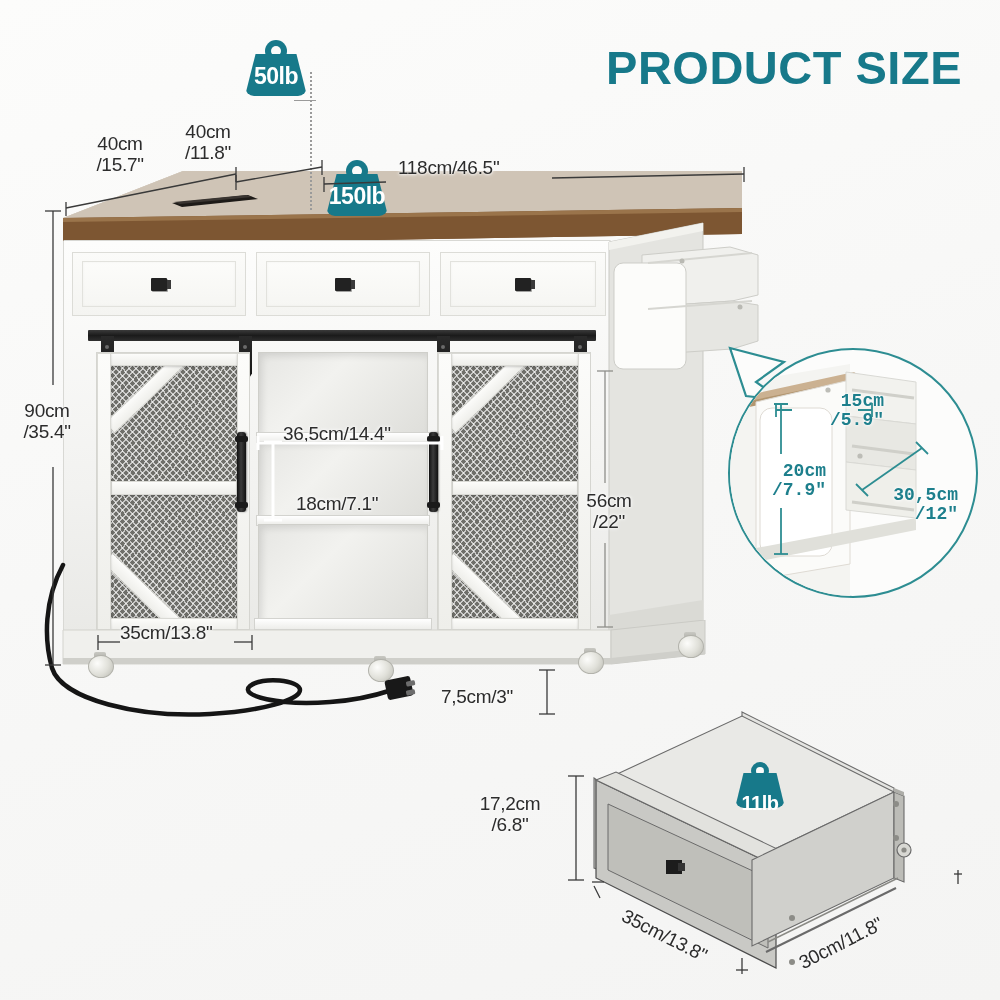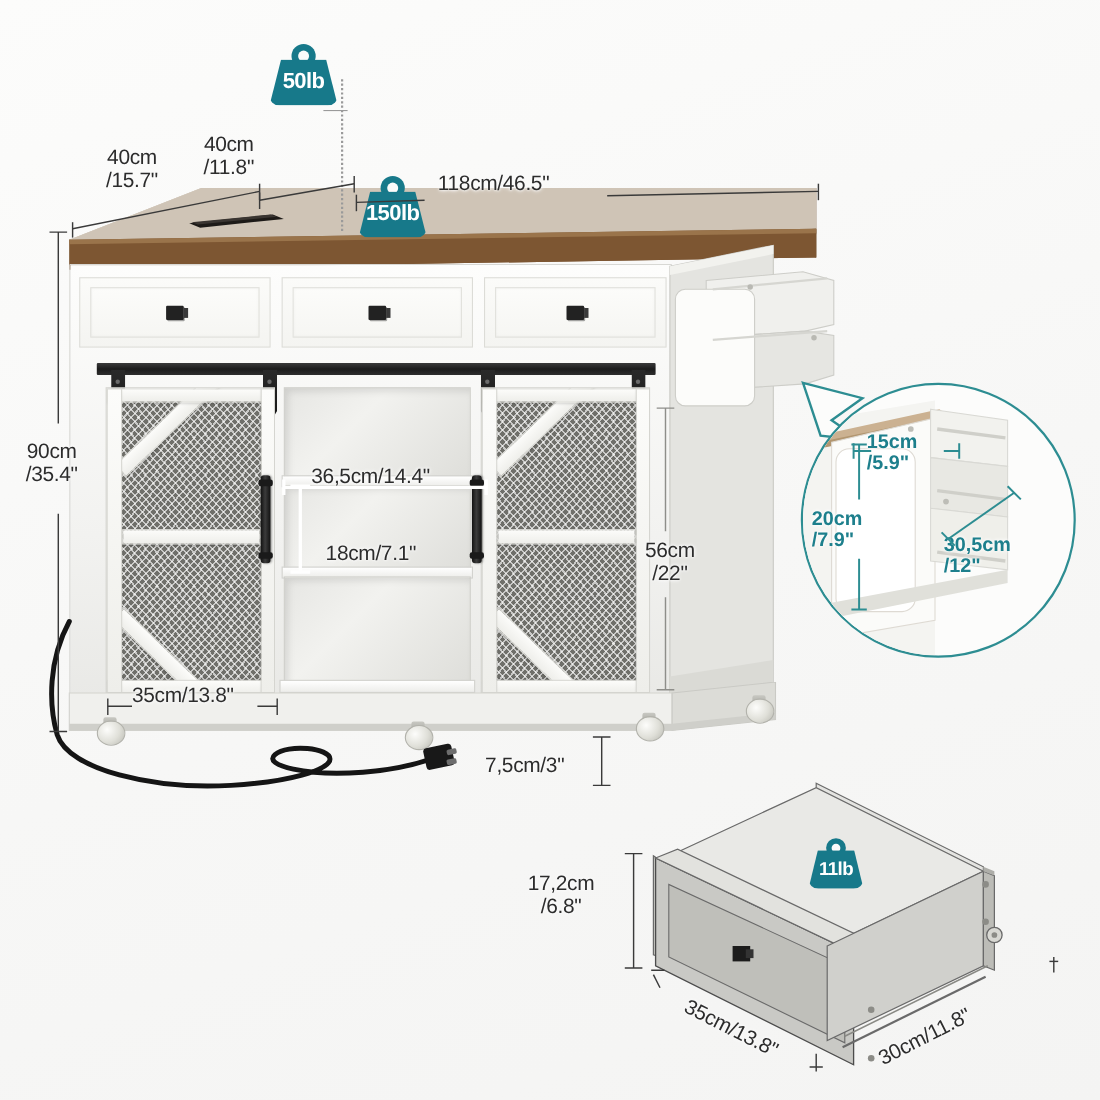--- a/index.html
+++ b/index.html
@@ -57,30 +57,30 @@
   }
   .weight .body {
     position:absolute; left:0; top:14px; width:62px; height:42px;
     background:#17798a;
     border-radius:7px 7px 9px 9px;
     clip-path: polygon(17% 0%, 83% 0%, 100% 100%, 0% 100%);
   }
   .weight .lbl {
     position:absolute; left:0; top:23px; width:62px;
     text-align:center;
-    color:#ffffff; font-weight:bold; font-size:20px;
+    color:#ffffff; font-weight:bold; font-size:23px;
     font-family:"Liberation Sans", sans-serif;
     letter-spacing:-0.5px;
     z-index:4;
   }
   .weight.small { width:50px; height:46px; }
   .weight.small .knob{width:18px;height:18px;}
   .weight.small .knob::after{width:8px;height:8px;}
   .weight.small .body{top:11px;width:50px;height:35px;}
-  .weight.small .lbl{top:18px;width:50px;font-size:17px;}
+  .weight.small .lbl{top:30px;width:50px;font-size:20px;}
 
   .dottedV{
     position:absolute; width:0; border-left:2px dotted #9a9a9a;
   }
 
   
   #cabinet { position:absolute; left:0; top:0; width:780px; height:740px; }
 
   
   .wpanel{
@@ -204,34 +204,35 @@
   }
   #insetpointer{
     position:absolute; left:726px; top:342px; width:70px; height:72px;
   }
   .tealtext{
     position:absolute;
     color:#1d7f8c;
     font-weight:bold;
     font-size:18px;
     line-height:19px;
-    font-family:Liberation Sans, sans-serif;
+    font-family:Liberation Mono, monospace;
     white-space:nowrap;
-    text-align:left;
+    text-align:right;
     text-shadow:0 0 3px #fff,0 0 5px #fff;
   }
 
   
   #drawerfig{ position:absolute; left:556px; top:700px; width:444px; height:290px; }
 </style>
 </head>
 <body>
 
 <div id="stage">
 
+  <div id="title">PRODUCT SIZE</div>
 
   <div id="cabinet">
 
     <svg class="abs" style="left:0;top:155px;" width="780" height="110">
 
       <polygon points="63,68 178,178 178,178" fill="none"></polygon>
       <polygon points="63,62 182,14 740,14 740,62 63,62" fill="none"></polygon>
 
       <polygon points="63,63 183,16 742,16 742,53 63,90" fill="#c8bdb0"></polygon>
       <polygon points="63,63 183,16 742,16 742,20 63,67" fill="#ded6cb"></polygon>

